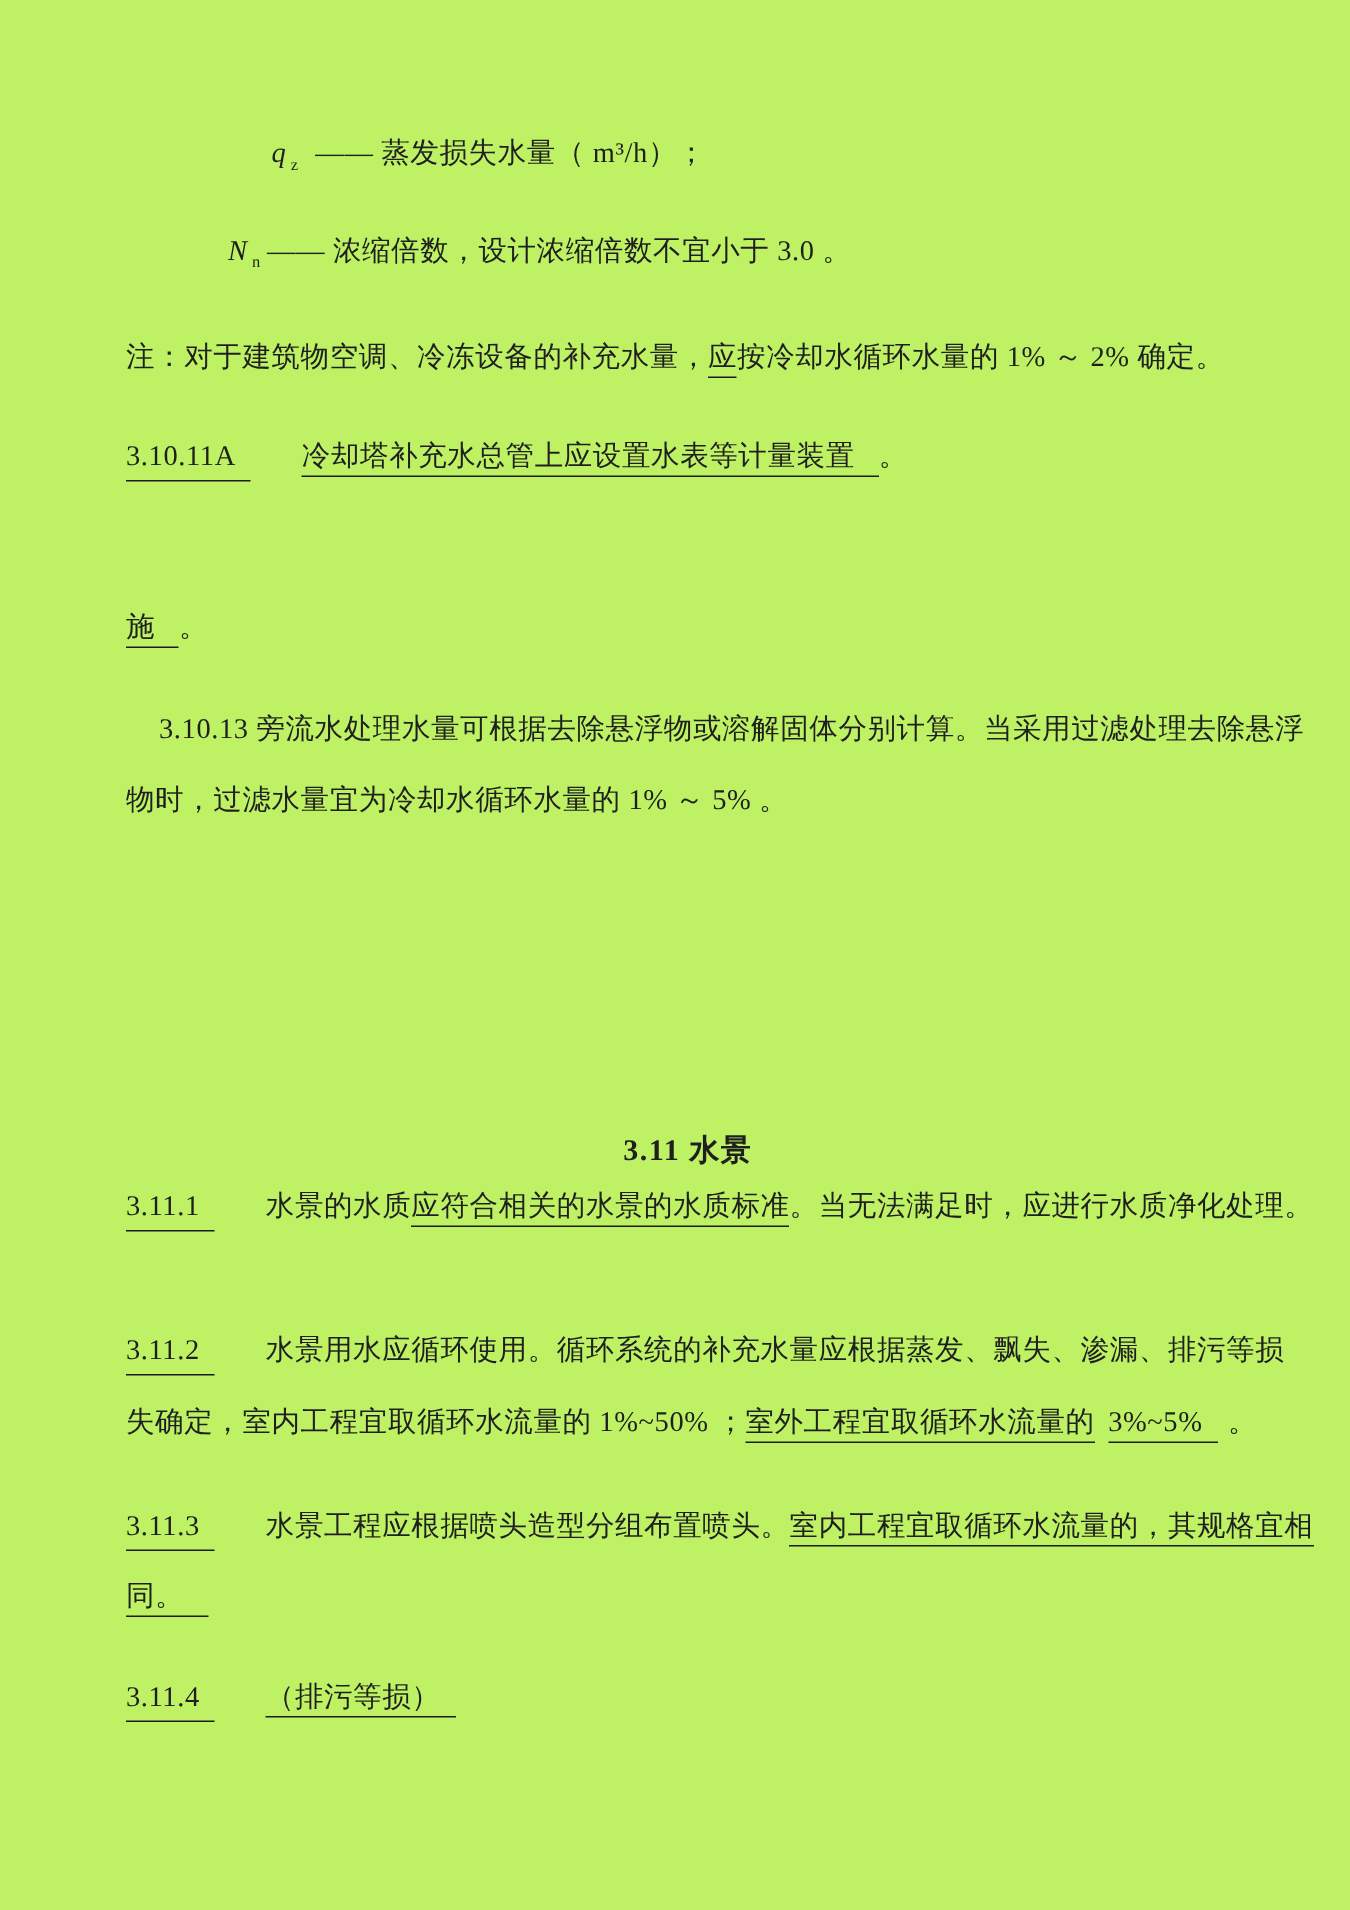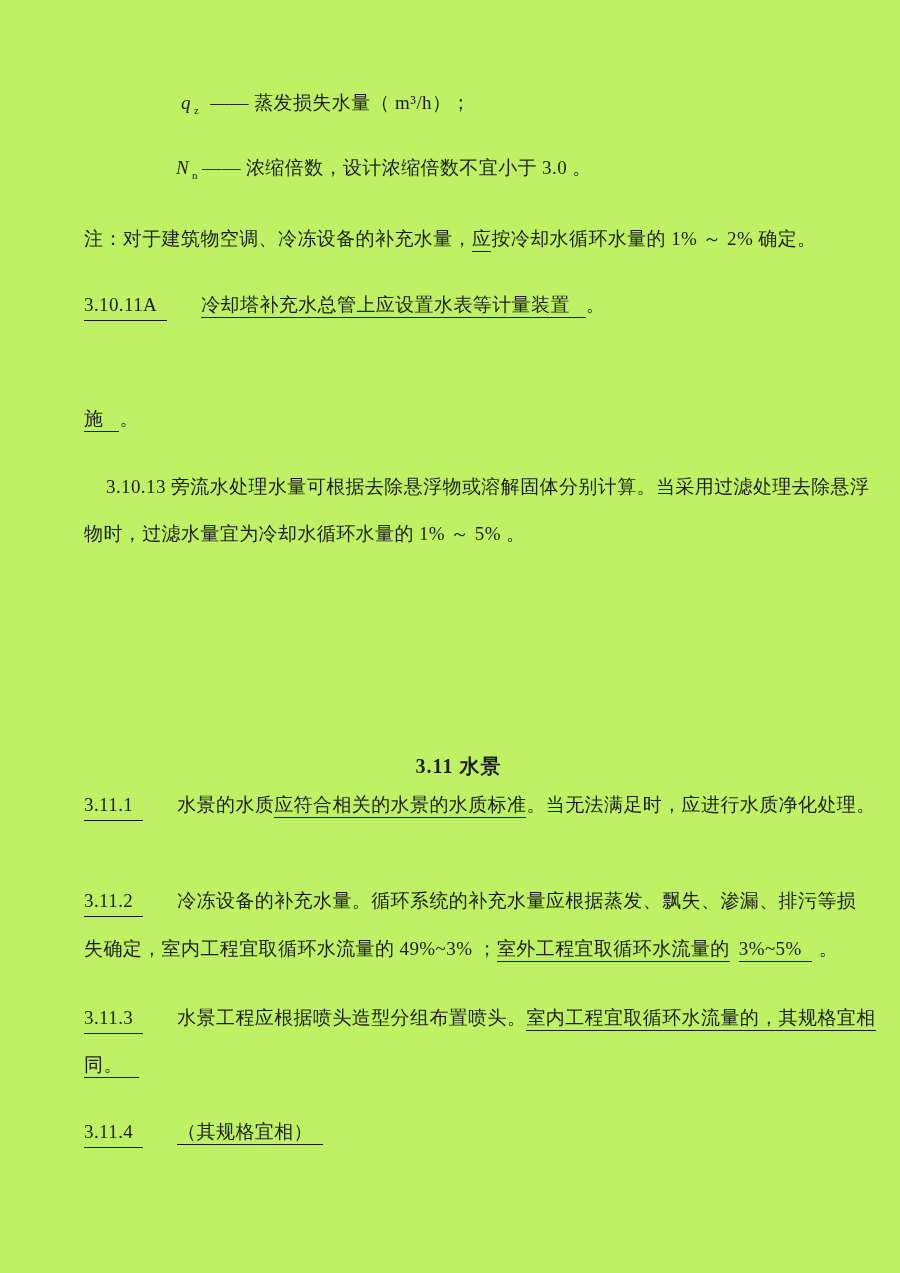--- a/index.html
+++ b/index.html
@@ -57,21 +57,21 @@
 </style>
 </head>
 <body>
 
 <div class="page">
 
   <div class="line" style="top: 90px; left: 181px;">
     <span class="var-sym">q</span><span class="var-sub">z</span><span class="sp"></span><span>—— 蒸发损失水量（ m³/h）；</span>
   </div>
 
-  <div class="line" style="top: 155px; left: 176px;">
+  <div class="line" style="top: 155px; left: 152px;">
     <span class="var-sym">N</span><span class="var-sub">n</span><span>—— 浓缩倍数，设计浓缩倍数不宜小于 3.0 。</span>
   </div>
 
   <div class="line" style="top: 226px; left: 84px;">
     <span>注：对于建筑物空调、冷冻设备的补充水量，</span><span class="u">应</span><span>按冷却水循环水量的 1% ～ 2% 确定。</span>
   </div>
 
   <div class="line" style="top: 292px; left: 84px;">
     <span class="u num gap-lg pad-r-sm">3.10.11A</span><span class="u pad-r-md">冷却塔补充水总管上应设置水表等计量装置</span><span>。</span>
   </div>
@@ -88,32 +88,32 @@
     <span>物时，过滤水量宜为冷却水循环水量的 1% ～ 5% 。</span>
   </div>
 
   <div class="sec-title" style="top: 753px;">3.11 水景</div>
 
   <div class="line" style="top: 792px; left: 84px;">
     <span class="u num gap-lg pad-r-sm">3.11.1</span><span>水景的水质</span><span class="u">应符合相关的水景的水质标准</span><span>。当无法满足时，应进行水质净化处理。</span>
   </div>
 
   <div class="line" style="top: 888px; left: 84px;">
-    <span class="u num gap-lg pad-r-sm">3.11.2</span><span>冷冻设备的补充水量。循环系统的补充水量应根据蒸发、飘失、渗漏、排污等损</span>
+    <span class="u num gap-lg pad-r-sm">3.11.2</span><span>水景用水应循环使用。循环系统的补充水量应根据蒸发、飘失、渗漏、排污等损</span>
   </div>
 
   <div class="line" style="top: 936px; left: 84px;">
-    <span>失确定，室内工程宜取循环水流量的 49%~3% ；</span><span class="u gap-sm">室外工程宜取循环水流量的</span><span class="u pad-r-sm">3%~5%</span><span class="sp"></span><span>。</span>
+    <span>失确定，室内工程宜取循环水流量的 1%~50% ；</span><span class="u gap-sm">室外工程宜取循环水流量的</span><span class="u pad-r-sm">3%~5%</span><span class="sp"></span><span>。</span>
   </div>
 
   <div class="line" style="top: 1005px; left: 84px;">
     <span class="u num gap-lg pad-r-sm">3.11.3</span><span>水景工程应根据喷头造型分组布置喷头。</span><span class="u">室内工程宜取循环水流量的，其规格宜相</span>
   </div>
 
   <div class="line" style="top: 1052px; left: 84px;">
     <span class="u pad-r-md">同。</span>
   </div>
 
   <div class="line" style="top: 1119px; left: 84px;">
-    <span class="u num gap-lg pad-r-sm">3.11.4</span><span class="u pad-r-sm">（其规格宜相）</span>
+    <span class="u num gap-lg pad-r-sm">3.11.4</span><span class="u pad-r-sm">（排污等损）</span>
   </div>
 
 </div>
 
 </body></html>

